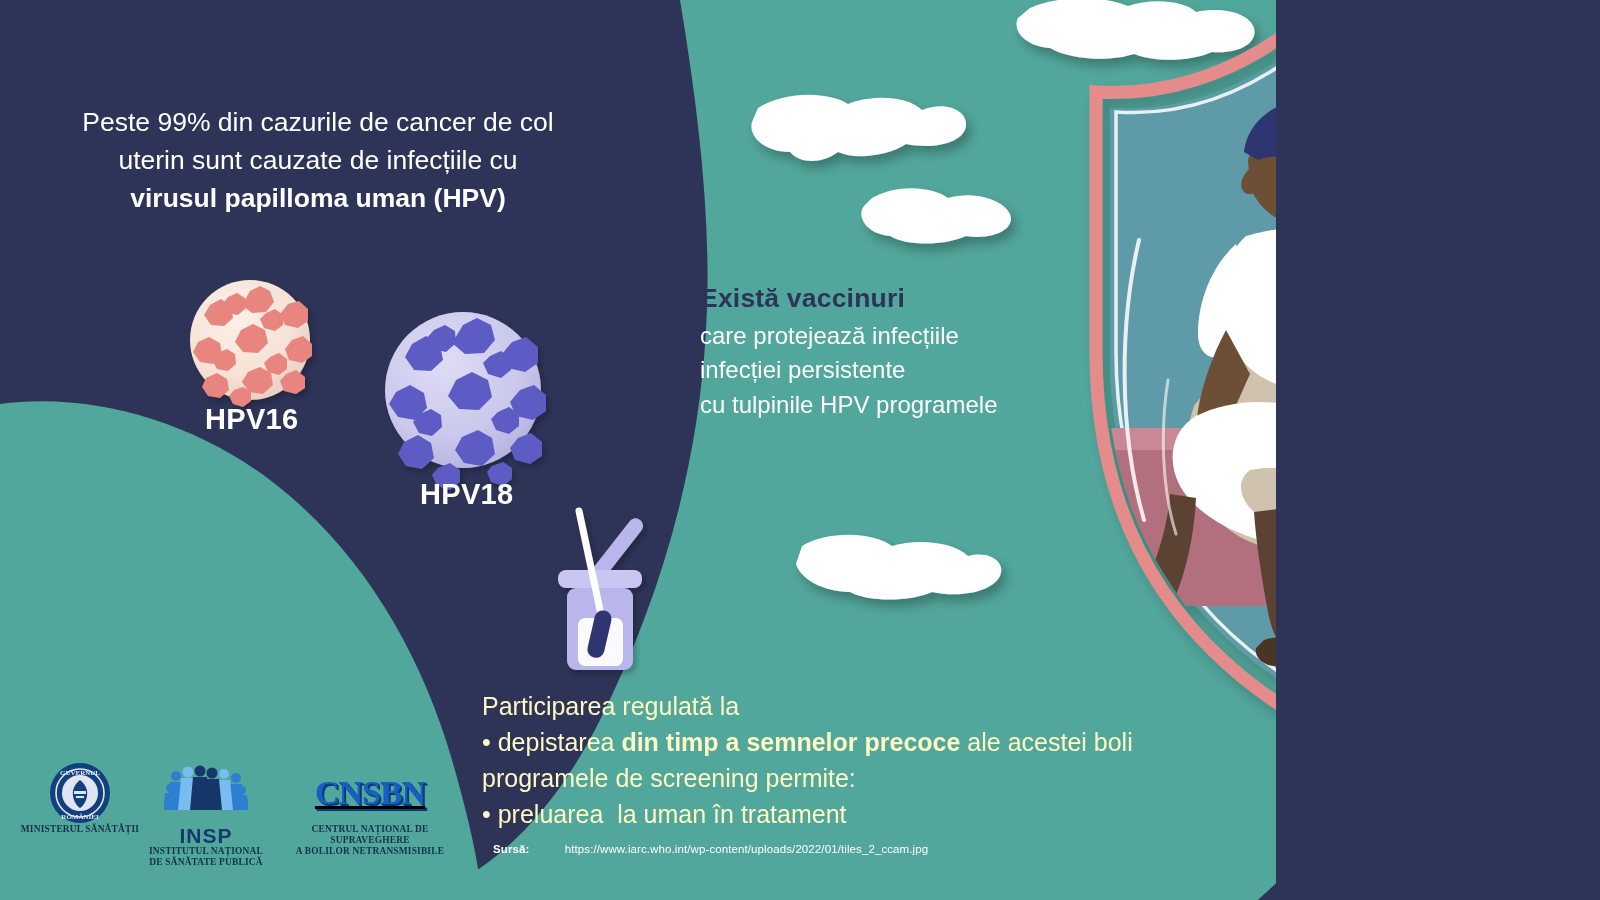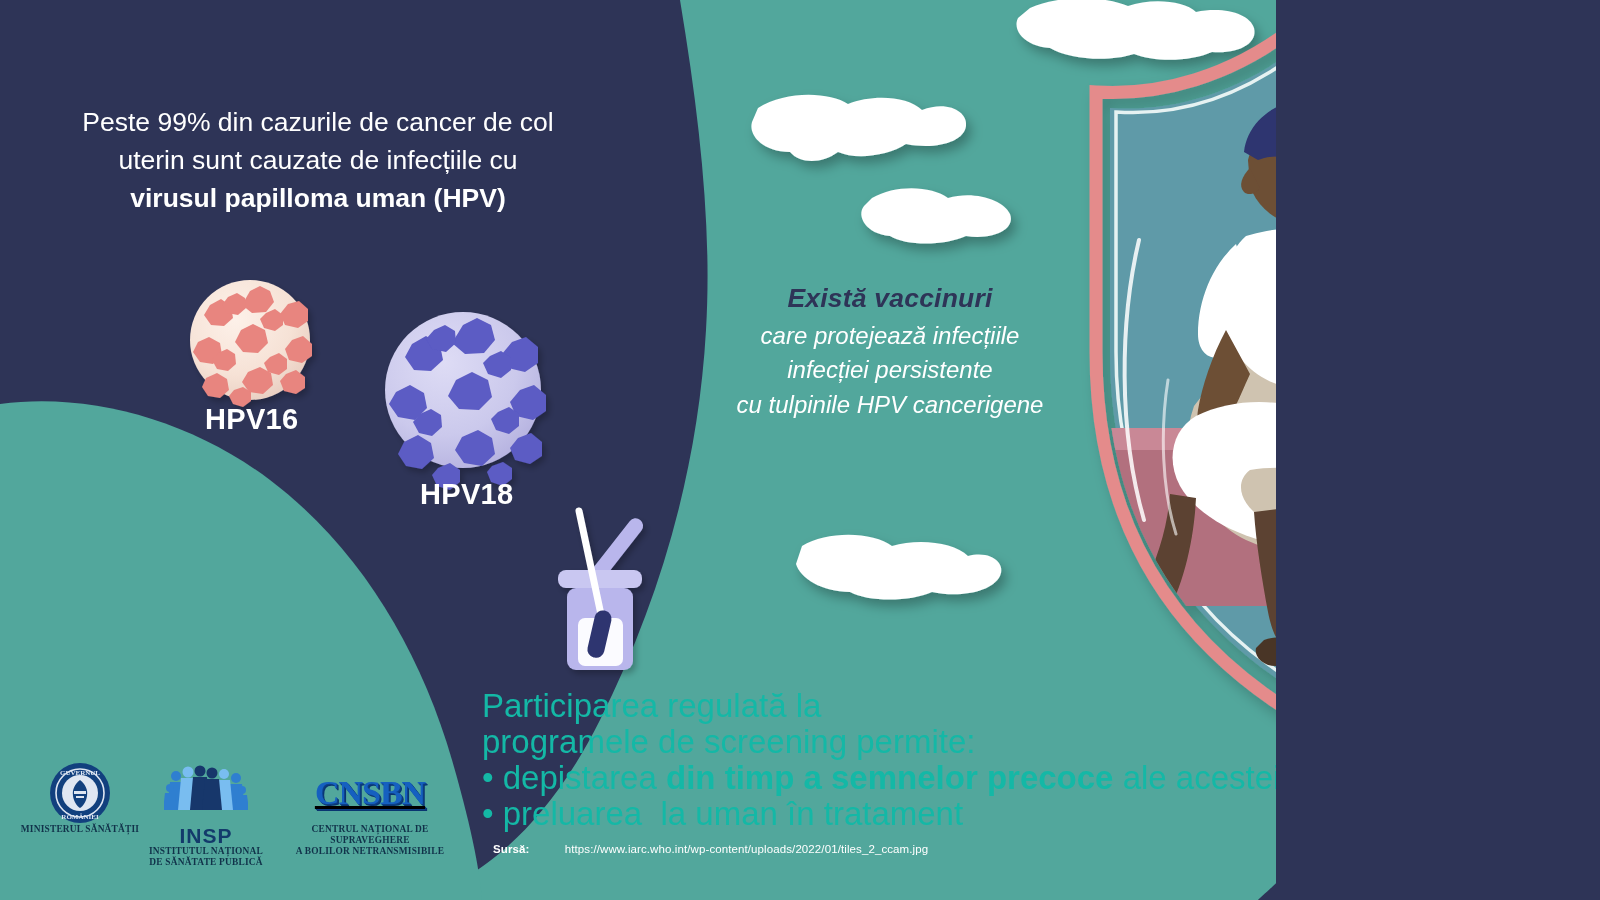--- a/index.html
+++ b/index.html
@@ -21,32 +21,32 @@
   }
   #headline .b{font-weight:bold;}
 
   
   .vlabel{position:absolute;color:#ffffff;font-weight:bold;font-size:29px;letter-spacing:.3px;}
   #lbl16{left:205px;top:403px;}
   #lbl18{left:420px;top:478px;}
 
   
   #vaccineBlock{
-    left:700px;top:281px;width:380px;text-align:center;
-    font-size:24px;line-height:34.5px;color:#ffffff;font-style:italic;
+    left:700px;top:281px;width:380px;text-align:left;
+    font-size:24px;line-height:34.5px;color:#ffffff;
   }
   #vaccineBlock .hd{
     display:block;font-weight:bold;font-size:26.5px;color:#2e3457;
     margin-bottom:3px;letter-spacing:.2px;
   }
 
   
   #screenBlock{
     left:482px;top:688px;width:800px;
-    font-size:33px;line-height:36px;color:#14b8a6;
+    font-size:25px;line-height:36px;color:#fef9c3;
   }
   #screenBlock .b{font-weight:bold;}
   #screenBlock .line{white-space:pre;}
 
   
   #source{
     left:493px;top:843px;font-size:11.5px;color:#ffffff;font-weight:bold;
     letter-spacing:.1px;
   }
   #source .u{font-weight:normal;margin-left:32px;}
@@ -340,27 +340,27 @@
     <span class="b">virusul papilloma uman (HPV)</span>
   </div>
 
   <div class="vlabel" id="lbl16">HPV16</div>
   <div class="vlabel" id="lbl18">HPV18</div>
 
   <div class="txt" id="vaccineBlock">
     <span class="hd">Există vaccinuri</span>
     <span>care protejează infecțiile</span><br>
     <span>infecției persistente</span><br>
-    <span>cu tulpinile HPV cancerigene</span>
+    <span>cu tulpinile HPV programele</span>
   </div>
 
   <div class="txt" id="screenBlock">
     <div class="line">Participarea regulată la</div>
+    <div class="line"><span>• depistarea </span><span class="b">din timp a semnelor precoce</span><span> ale acestei boli</span></div>
     <div class="line">programele de screening permite:</div>
-    <div class="line"><span>• depistarea </span><span class="b">din timp a semnelor precoce</span><span> ale acestei boli</span></div>
     <div class="line">• preluarea  la uman în tratament</div>
   </div>
 
   <div class="txt" id="source"><span>Sursă:</span><span class="u"> https://www.iarc.who.int/wp-content/uploads/2022/01/tiles_2_ccam.jpg</span></div>
 
   <div id="logobar">
 
     <div class="logoItem" id="logo1">
       <div class="logoArt">
         <svg width="62" height="62" viewBox="0 0 62 62">

